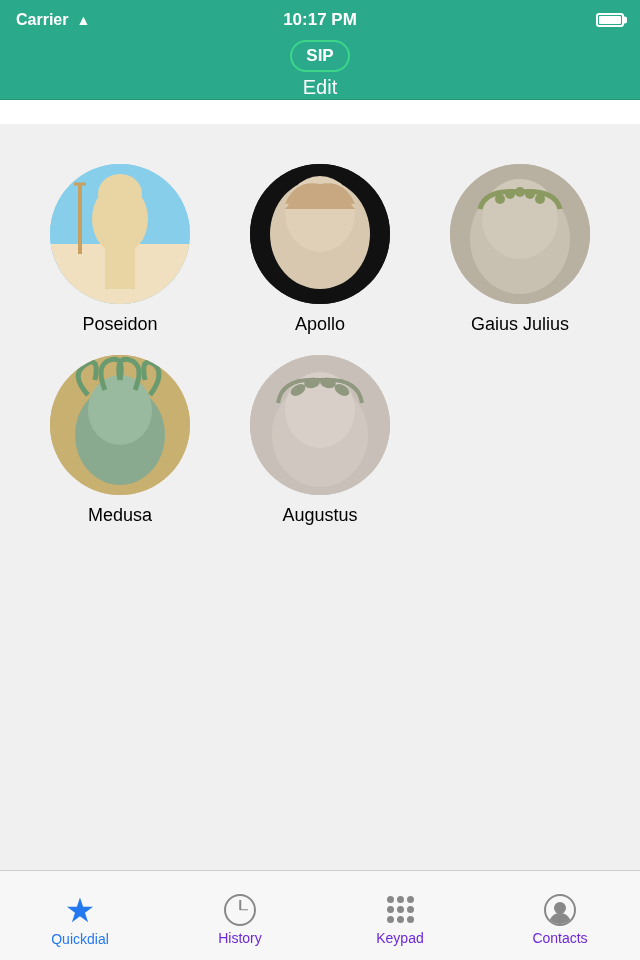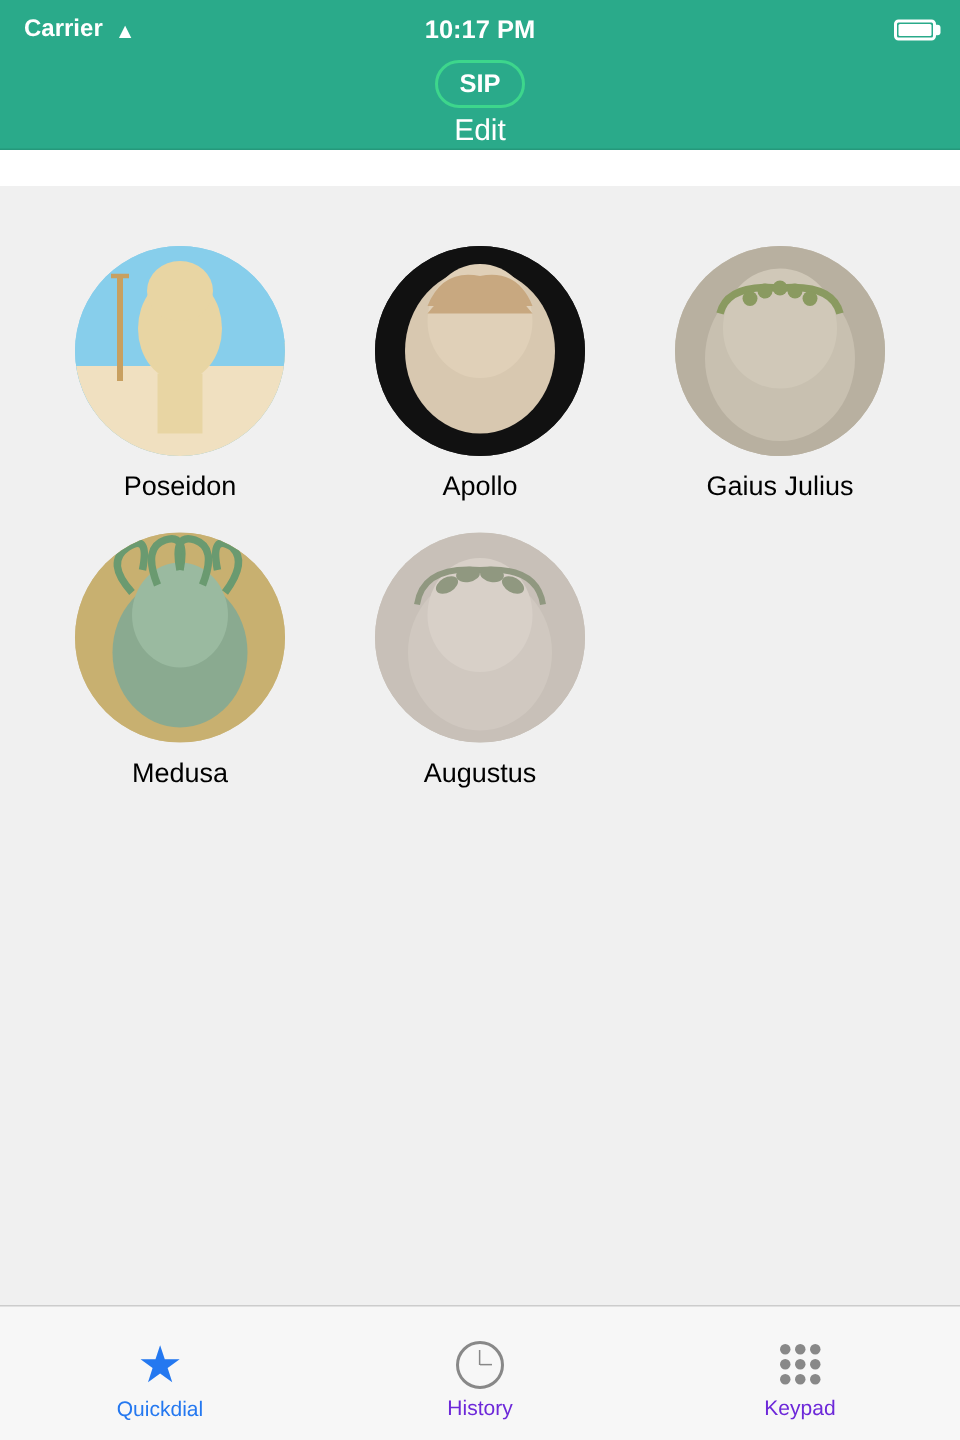--- a/index.html
+++ b/index.html
@@ -408,13 +408,20 @@
         <div class="keypad-dot"></div>
         <div class="keypad-dot"></div>
         <div class="keypad-dot"></div>
         <div class="keypad-dot"></div>
         <div class="keypad-dot"></div>
       </div>
     </div>
     <span class="tab-label">Keypad</span>
   </div>
 
+  <div class="tab-item">
+    <div class="contact-icon">
+      <div class="contact-icon-head"></div>
+      <div class="contact-icon-body"></div>
+    </div>
+    <span class="tab-label">Contacts</span>
+  </div>
 </div>
 
 </body></html>

